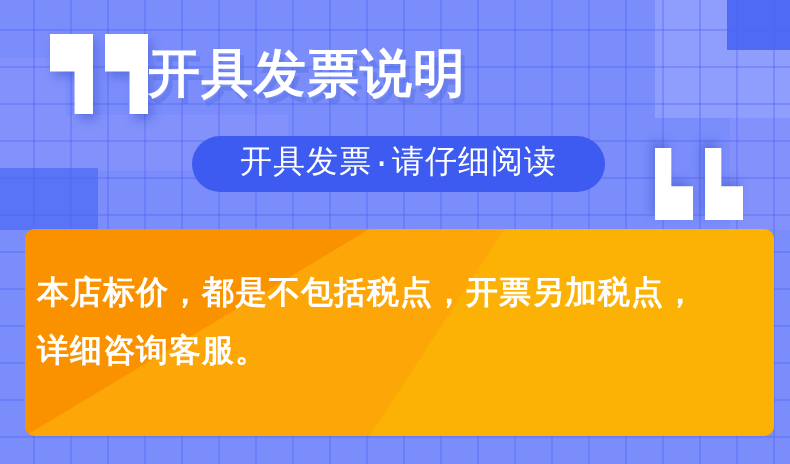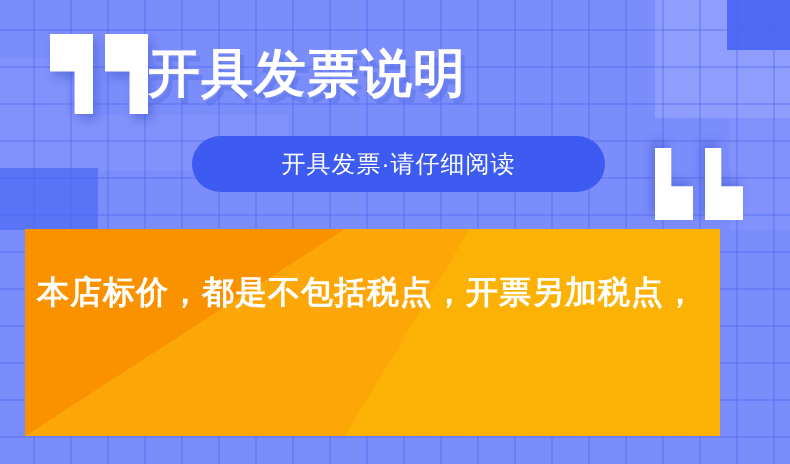--- a/index.html
+++ b/index.html
@@ -123,36 +123,38 @@
     width: 413px;
     height: 56px;
     border-radius: 28px;
     background: #3d5bf0;
     display: flex;
     align-items: center;
     justify-content: center;
   }
   .pill-label {
     color: #ffffff;
-    font-size: 24px;
+    font-size: 32px;
     line-height: 32px;
     letter-spacing: 1px;
     font-weight: normal;
     white-space: nowrap;
+    font-family: Liberation Mono, monospace;
   }
 
   
   .notice {
     position: absolute;
     left: 25px;
     top: 229px;
-    width: 695px;
+    width: 749px;
     height: 207px;
     background: #fca607;
     overflow: hidden;
+    border-radius: 10px;
   }
   
   .notice .wedge-dark {
     position: absolute;
     inset: 0;
     background: #fa9200;
     clip-path: polygon(0 0, 46% 0, 0 100%);
   }
   .notice .wedge-light {
     position: absolute;
@@ -201,16 +203,17 @@
   <div class="quotes close">
     <span class="mark"></span>
     <span class="mark"></span>
   </div>
 
   <div class="notice">
     <div class="wedge-dark"></div>
     <div class="wedge-light"></div>
     <div class="notice-body">
       <div class="notice-line">本店标价，都是不包括税点，开票另加税点，</div>
+      <div class="notice-line">详细咨询客服。</div>
     </div>
   </div>
 
 </div>
 
 </body></html>

